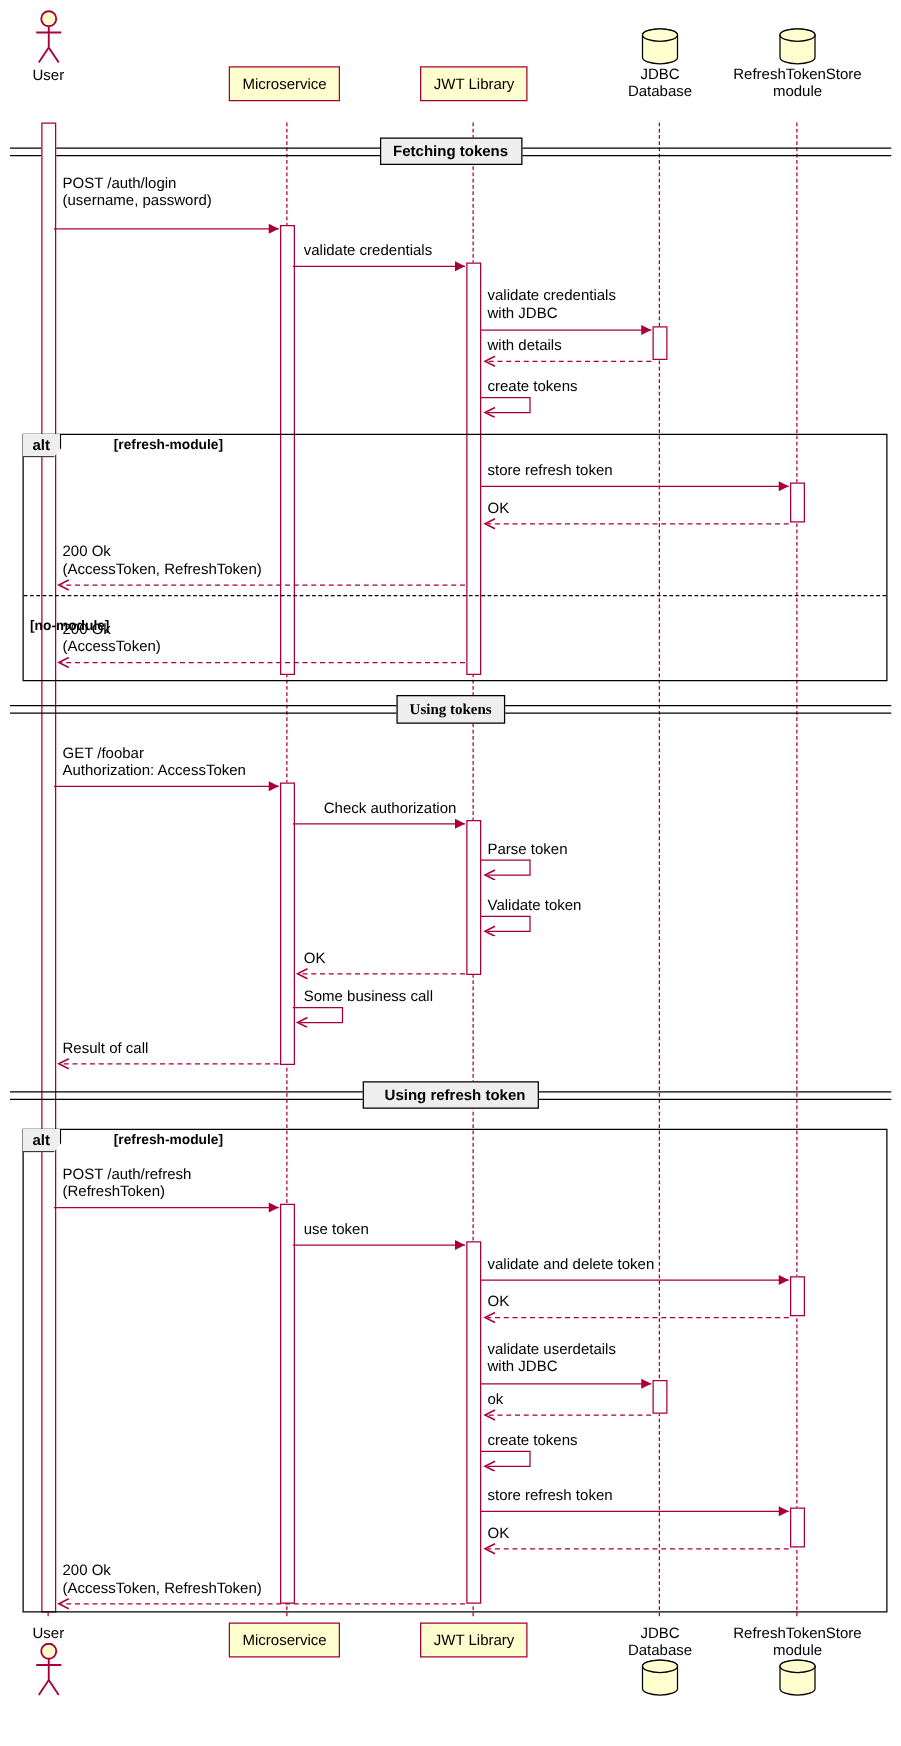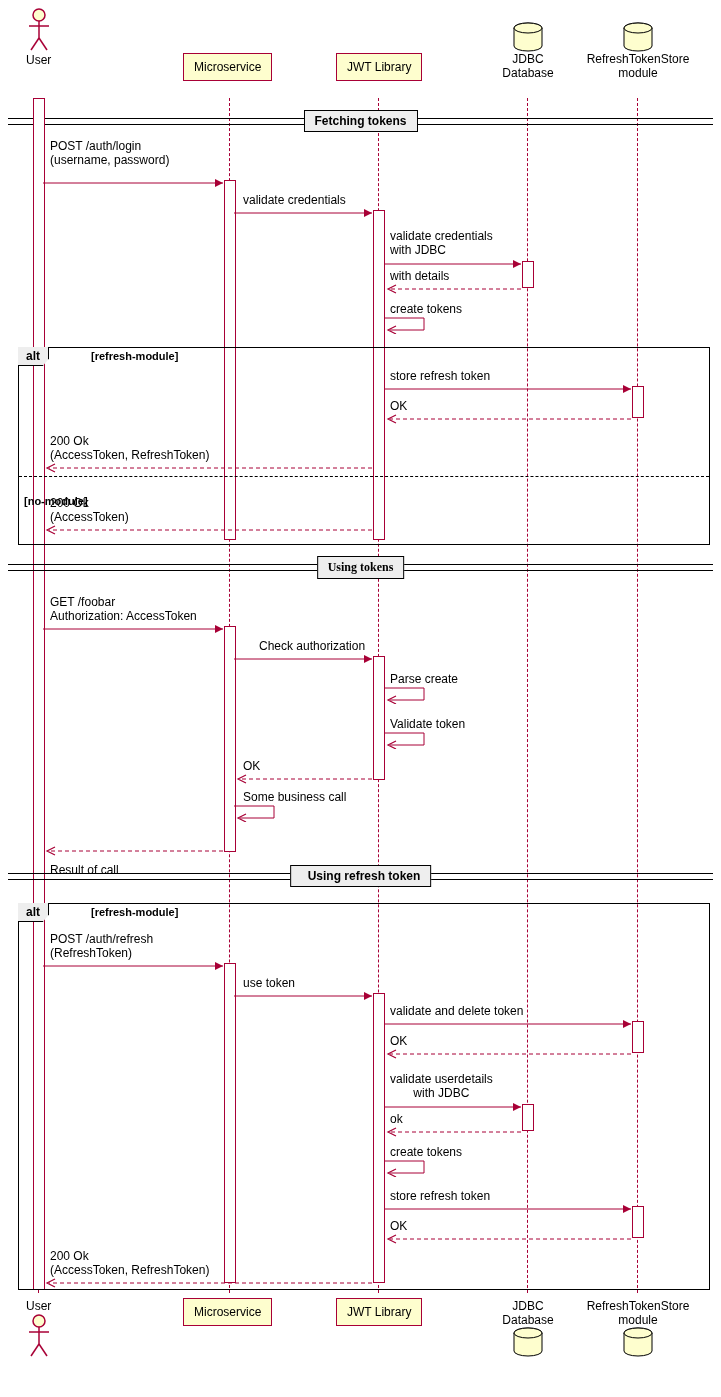--- a/index.html
+++ b/index.html
@@ -277,21 +277,21 @@
   <svg class="msg" style="left:226px; top:646px; width:144px; height:10px;">
       <line class="msg-line" x1="0" y1="5" x2="138" y2="5"></line>
       <polygon class="msg-arrow" points="138,5 130,1 130,9"></polygon>
     </svg>
   <div class="msg-label" style="left:235px; top:632px;margin-left:16px;">Check authorization</div>
 
   <svg class="msg" style="left:376px; top:678px; width:45px; height:18px;">
       <path class="msg-line" d="M0 2 H40 V14 H6"></path>
       <polyline class="msg-arrow-open" points="12,10 4,14 12,18"></polyline>
     </svg>
-  <div class="msg-label" style="left:382px; top:665px;">Parse create</div>
+  <div class="msg-label" style="left:382px; top:665px;">Parse token</div>
 
   <svg class="msg" style="left:376px; top:723px; width:45px; height:18px;">
       <path class="msg-line" d="M0 2 H40 V14 H6"></path>
       <polyline class="msg-arrow-open" points="12,10 4,14 12,18"></polyline>
     </svg>
   <div class="msg-label" style="left:382px; top:710px;">Validate token</div>
 
   <svg class="msg" style="left:226px; top:766px; width:144px; height:10px;">
       <line class="msg-line dashed" x1="138" y1="5" x2="6" y2="5"></line>
       <polyline class="msg-arrow-open" points="12,1 4,5 12,9"></polyline>
@@ -301,21 +301,21 @@
   <svg class="msg" style="left:226px; top:796px; width:45px; height:18px;">
       <path class="msg-line" d="M0 2 H40 V14 H6"></path>
       <polyline class="msg-arrow-open" points="12,10 4,14 12,18"></polyline>
     </svg>
   <div class="msg-label" style="left:235px; top:783px;">Some business call</div>
 
   <svg class="msg" style="left:35px; top:838px; width:186px; height:10px;">
       <line class="msg-line dashed" x1="180" y1="5" x2="6" y2="5"></line>
       <polyline class="msg-arrow-open" points="12,1 4,5 12,9"></polyline>
     </svg>
-  <div class="msg-label" style="left:42px; top:824px;margin-top:32px;">Result of call</div>
+  <div class="msg-label" style="left:42px; top:824px;">Result of call</div>
 
   <div class="divider-line" style="top:865px;"></div>
   <div class="divider-label" style="top:857px;padding-left:17px;">Using refresh token</div>
 
   <div class="alt-frame" style="left:10px; top:895px; width:690px; height:385px;">
     <div class="alt-tab">alt</div>
     <div class="alt-guard" style="left:72px; top:2px;">[refresh-module]</div>
   </div>
 
   <div class="activation" style="left:216px; top:955px; height:318px;"></div>
@@ -346,21 +346,21 @@
   <svg class="msg" style="left:376px; top:1041px; width:253px; height:10px;">
       <line class="msg-line dashed" x1="247" y1="5" x2="6" y2="5"></line>
       <polyline class="msg-arrow-open" points="12,1 4,5 12,9"></polyline>
     </svg>
   <div class="msg-label" style="left:382px; top:1027px;">OK</div>
 
   <svg class="msg" style="left:376px; top:1094px; width:143px; height:10px;">
       <line class="msg-line" x1="0" y1="5" x2="137" y2="5"></line>
       <polygon class="msg-arrow" points="137,5 129,1 129,9"></polygon>
     </svg>
-  <div class="msg-label" style="left:382px; top:1065px; white-space:pre;text-align:center;">validate userdetails
+  <div class="msg-label" style="left:382px; top:1065px; white-space:pre;">validate userdetails
 with JDBC</div>
 
   <svg class="msg" style="left:376px; top:1119px; width:143px; height:10px;">
       <line class="msg-line dashed" x1="137" y1="5" x2="6" y2="5"></line>
       <polyline class="msg-arrow-open" points="12,1 4,5 12,9"></polyline>
     </svg>
   <div class="msg-label" style="left:382px; top:1105px;">ok</div>
 
   <svg class="msg" style="left:376px; top:1151px; width:45px; height:18px;">
       <path class="msg-line" d="M0 2 H40 V14 H6"></path>

